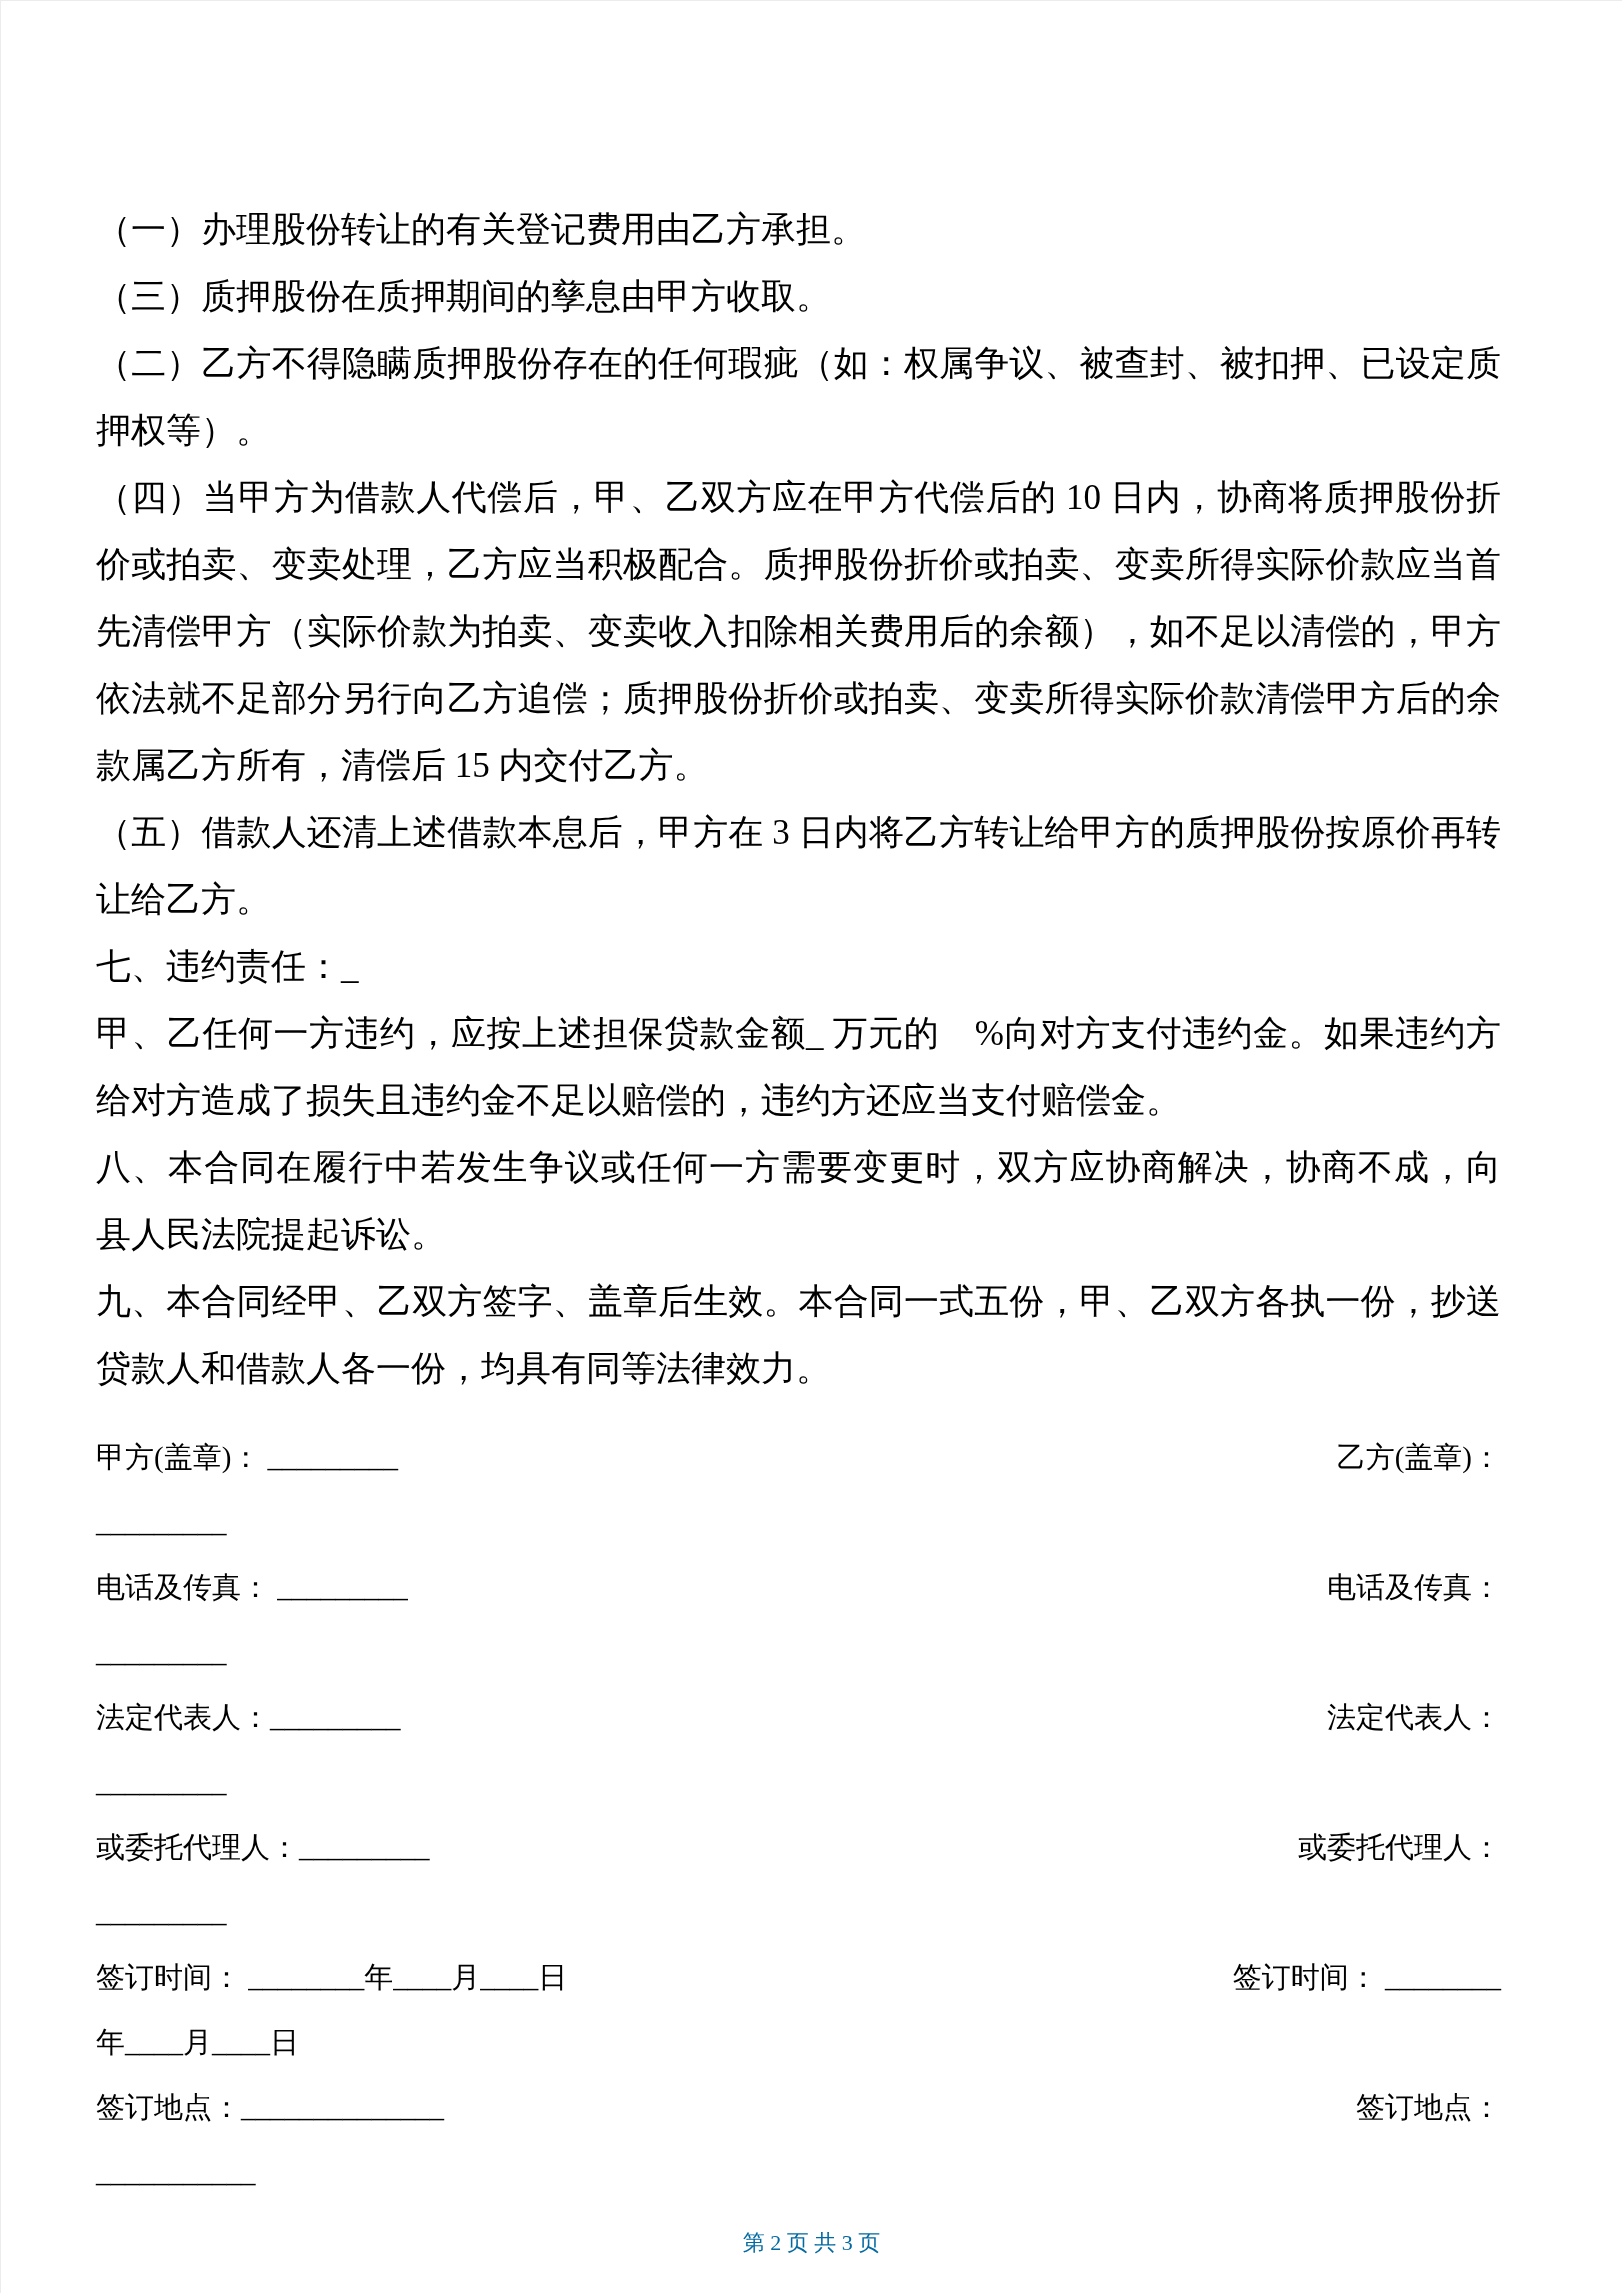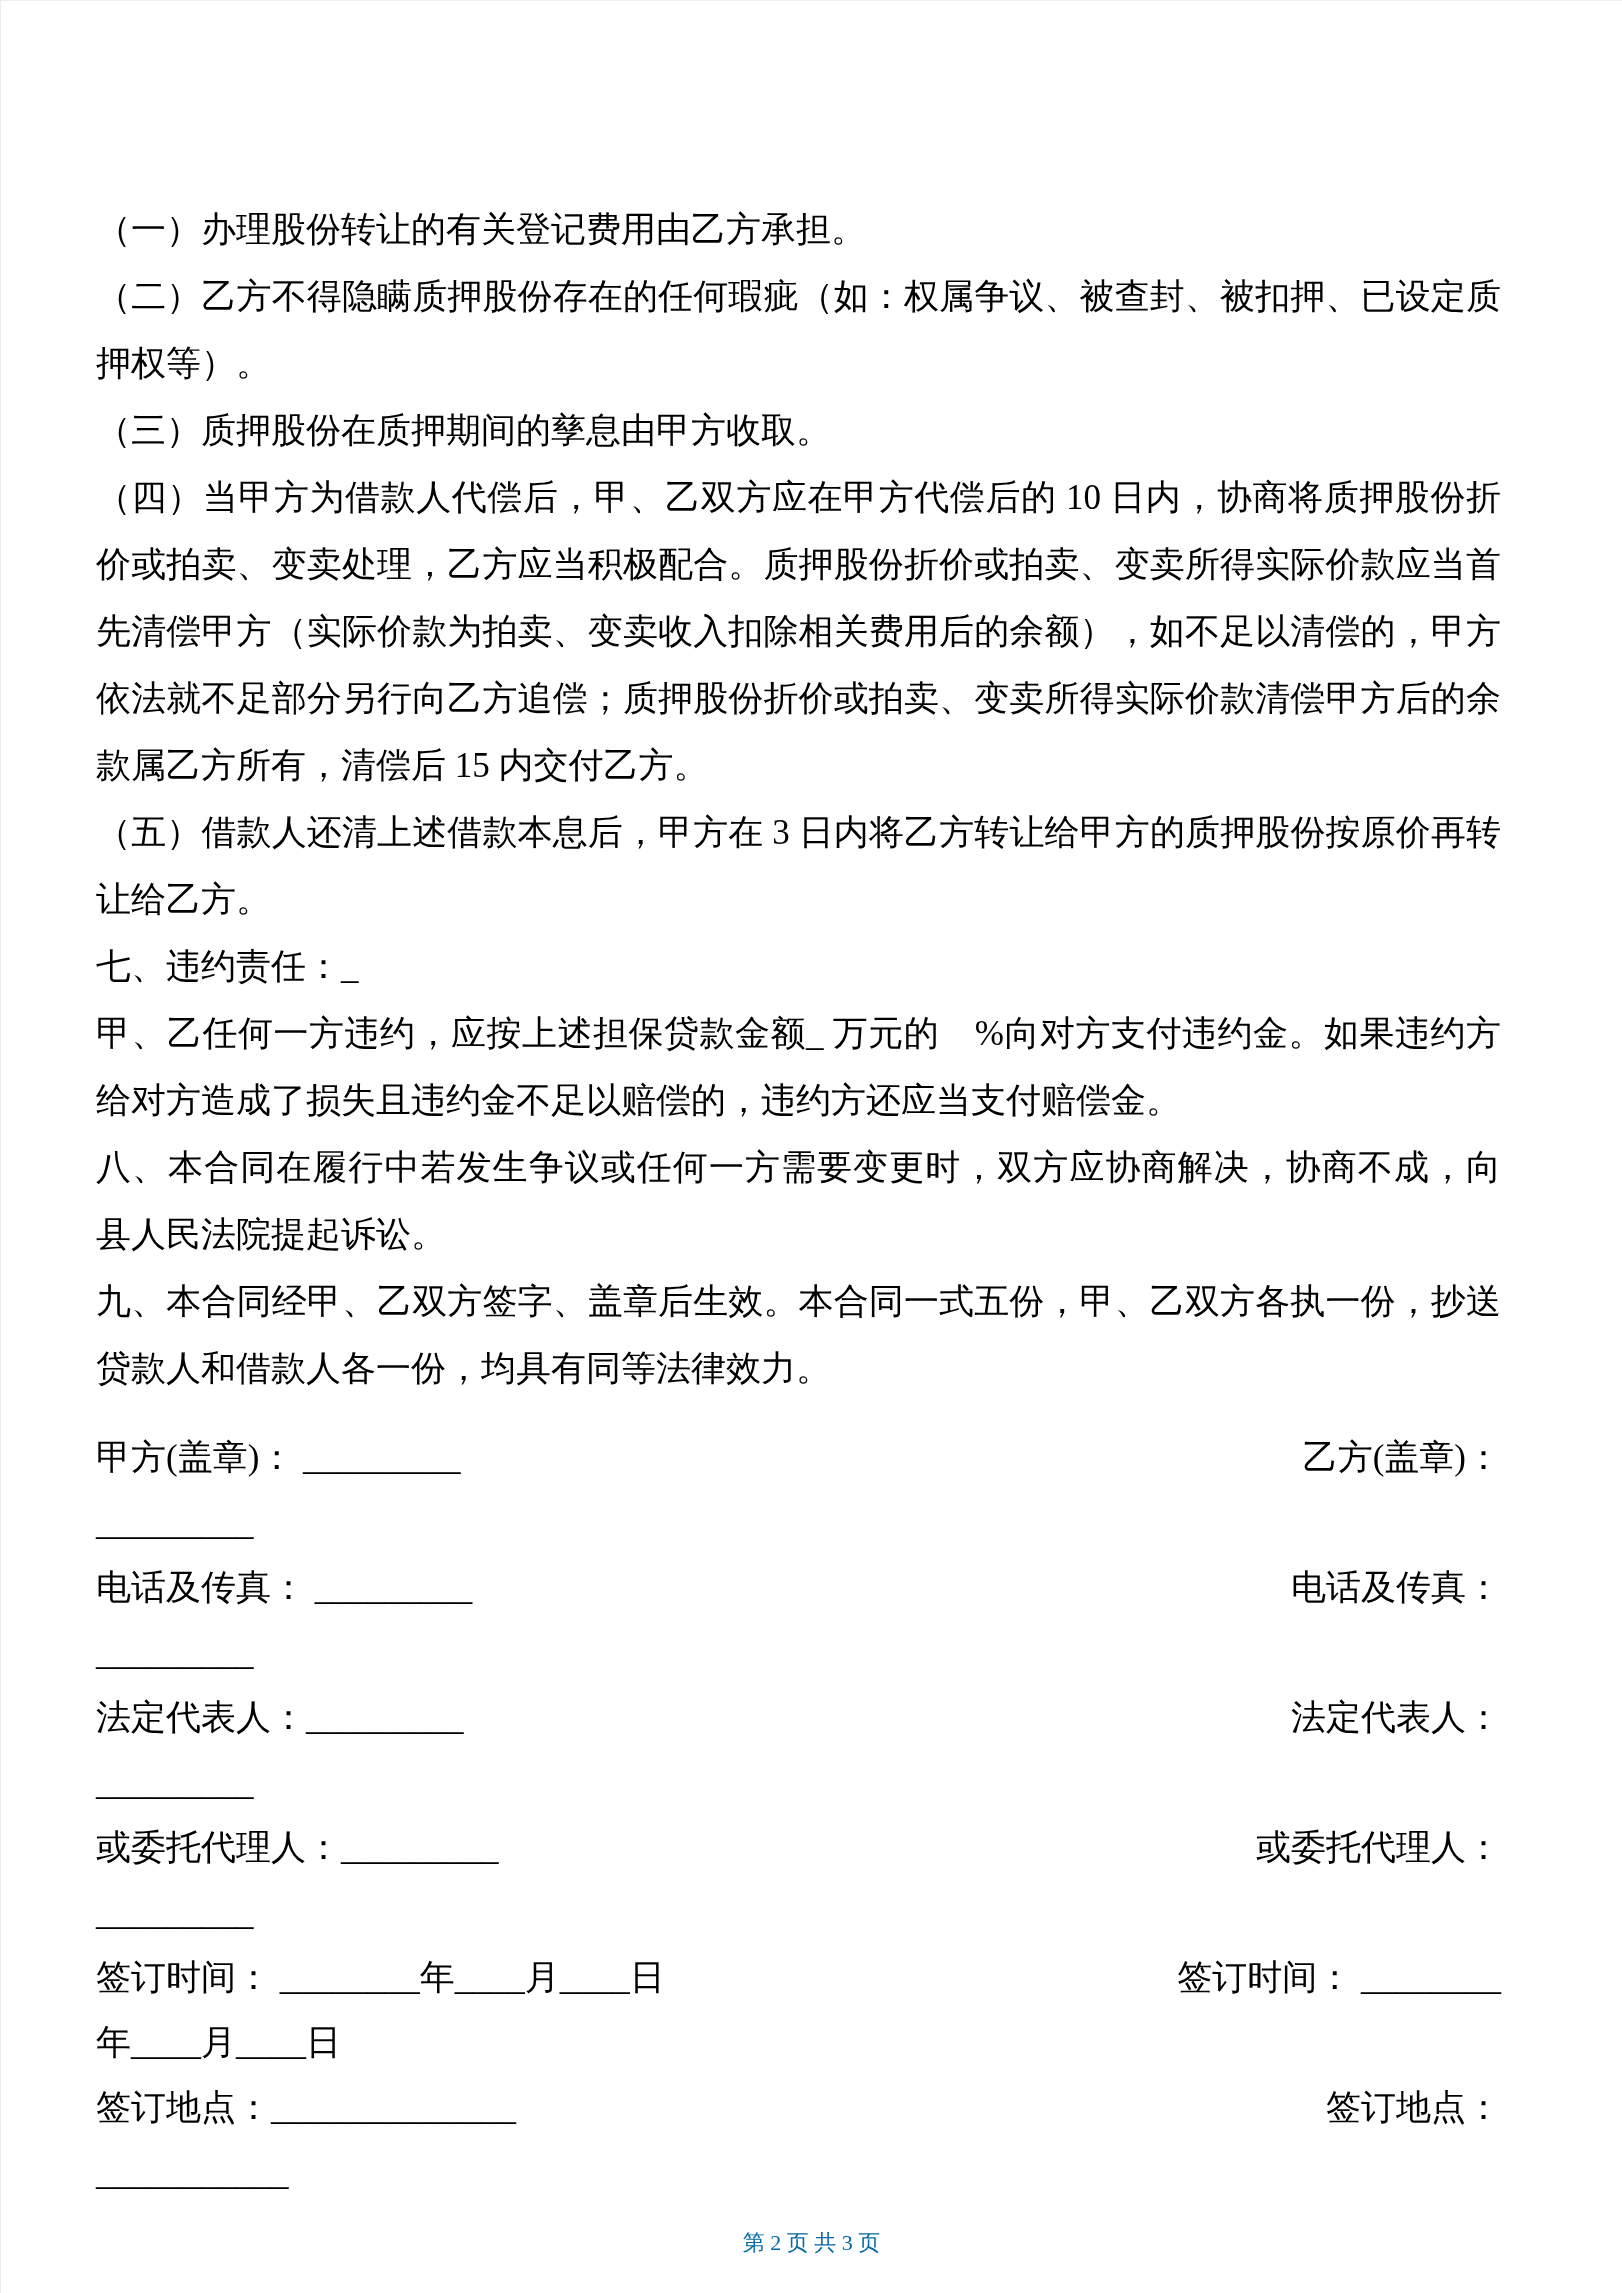--- a/index.html
+++ b/index.html
@@ -30,21 +30,21 @@
     text-align: justify;
     letter-spacing: 0;
   }
   .sig {
     margin-top: 23px;
   }
   .sig-row {
     display: flex;
     justify-content: space-between;
     align-items: baseline;
-    font-size: 35px;
+    font-size: 29px;
     line-height: 65px;
     white-space: nowrap;
   }
   .sig-left  { text-align: left; }
   .sig-right { text-align: left; }
   .footer {
     position: absolute;
     left: 0;
     bottom: 35px;
     width: 100%;
@@ -52,22 +52,22 @@
     font-size: 22px;
     color: #0369a1;
   }
 </style>
 </head>
 <body>
 
 <div class="sheet">
 
   <p class="para">（一）办理股份转让的有关登记费用由乙方承担。</p>
+  <p class="para">（三）质押股份在质押期间的孳息由甲方收取。</p>
   <p class="para">（二）乙方不得隐瞒质押股份存在的任何瑕疵（如：权属争议、被查封、被扣押、已设定质押权等）。</p>
-  <p class="para">（三）质押股份在质押期间的孳息由甲方收取。</p>
   <p class="para">（四）当甲方为借款人代偿后，甲、乙双方应在甲方代偿后的 10 日内，协商将质押股份折价或拍卖、变卖处理，乙方应当积极配合。质押股份折价或拍卖、变卖所得实际价款应当首先清偿甲方（实际价款为拍卖、变卖收入扣除相关费用后的余额），如不足以清偿的，甲方依法就不足部分另行向乙方追偿；质押股份折价或拍卖、变卖所得实际价款清偿甲方后的余款属乙方所有，清偿后 15 内交付乙方。</p>
   <p class="para">（五）借款人还清上述借款本息后，甲方在 3 日内将乙方转让给甲方的质押股份按原价再转让给乙方。</p>
   <p class="para">七、违约责任：_</p>
   <p class="para">甲、乙任何一方违约，应按上述担保贷款金额_ 万元的　%向对方支付违约金。如果违约方给对方造成了损失且违约金不足以赔偿的，违约方还应当支付赔偿金。</p>
   <p class="para">八、本合同在履行中若发生争议或任何一方需要变更时，双方应协商解决，协商不成，向  县人民法院提起诉讼。</p>
   <p class="para">九、本合同经甲、乙双方签字、盖章后生效。本合同一式五份，甲、乙双方各执一份，抄送贷款人和借款人各一份，均具有同等法律效力。</p>
 
   <div class="sig">
 
     <div class="sig-row">

